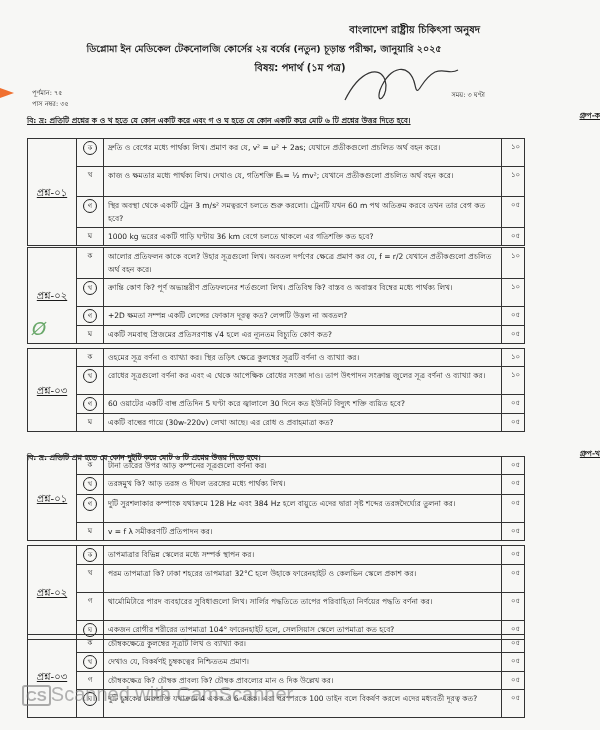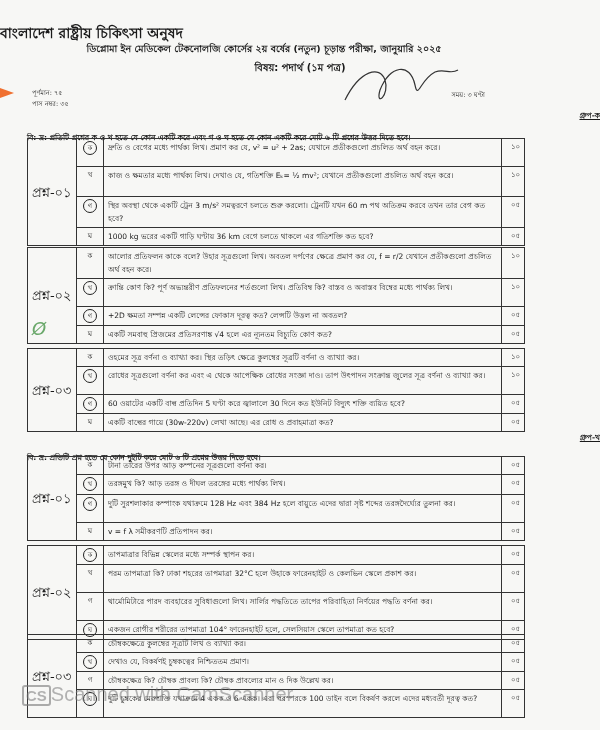--- a/index.html
+++ b/index.html
@@ -4,33 +4,33 @@
 <style>
   html, body { margin:0; padding:0; }
   body {
     width:600px; height:730px; overflow:hidden;
     background:#f7f7f5;
     font-family:"DejaVu Sans", sans-serif;
     color:#1a1a1a;
     position:relative;
   }
   .page { position:absolute; left:0; top:0; width:600px; height:730px; }
-  .title1 { position:absolute; top:22px; left:0; width:480px; text-align:left; font-size:14px; font-weight:bold; }
+  .title1 { position:absolute; top:22px; left:0; width:480px; text-align:right; font-size:10px; font-weight:bold; }
   .title2 { position:absolute; top:42px; left:0; width:528px; text-align:center; font-size:9.5px; font-weight:bold; }
   .title3 { position:absolute; top:60px; left:0; width:600px; text-align:center; font-size:10px; font-weight:bold; }
   .meta-left { position:absolute; left:32px; top:88px; font-size:6.5px; line-height:11px; }
   .meta-right { position:absolute; right:115px; top:90px; font-size:6.5px; }
   .arrow-mark { position:absolute; left:0; top:88px; width:0; height:0;
     border-top:5px solid transparent; border-bottom:5px solid transparent; border-left:14px solid #f07030; }
   .signature { position:absolute; left:340px; top:60px; width:140px; height:50px; }
   .group-title { position:absolute; left:0; width:600px; text-align:right; font-size:7.5px; text-decoration:underline; font-weight:bold; }
   .instruction { position:absolute; left:27px; font-size:7.5px; font-weight:bold; }
   table.q { position:absolute; left:27px; width:498px; border-collapse:collapse; font-size:7.5px; }
   table.q td { border:1px solid #333; padding:2px 4px; vertical-align:top; line-height:13px; }
-  td.qlabel { width:40px; text-align:left; vertical-align:middle !important; font-size:13px; }
+  td.qlabel { width:40px; text-align:center; vertical-align:middle !important; font-size:10px;text-decoration:underline; }
   td.sub { width:18px; text-align:center; font-size:7px; }
   td.marks { width:14px; text-align:right; font-size:7px; }
   .circled { display:inline-block; border:1.5px solid #222; border-radius:50%; width:12px; height:12px; line-height:12px; font-size:6.5px; }
   .watermark { position:absolute; left:22px; top:683px; font-size:20px; color:rgba(120,120,120,0.55); font-family:"Liberation Sans", sans-serif; }
   .cs-box { display:inline-block; border:2px solid rgba(120,120,120,0.6); border-radius:3px; padding:0 2px; font-size:15px; font-weight:bold; }
   .green-mark { position:absolute; left:32px; top:318px; font-size:18px; color:#6aa86a; font-style:italic; }
 </style>
 </head>
 <body>
 
@@ -45,21 +45,21 @@
     <path d="M5 40 C 20 10, 40 5, 45 20 C 50 35, 35 48, 40 30 C 50 5, 70 2, 75 25 C 78 40, 80 20, 95 12 C 105 8, 110 15, 118 10" stroke="#333" stroke-width="1.2" fill="none"></path>
   </svg>
 
   <div class="meta-left">
     <div>পূর্ণমান: ৭৫</div>
     <div>পাস নম্বর: ৩৫</div>
   </div>
   <div class="meta-right">সময়: ৩ ঘণ্টা</div>
 
   <div class="group-title" style="top:110px;">গ্রুপ-ক</div>
-  <div class="instruction" style="top:132px;">বি: দ্র: প্রতিটি প্রশ্নের ক ও খ হতে যে কোন একটি করে এবং গ ও ঘ হতে যে কোন একটি করে মোট ৬ টি প্রশ্নের উত্তর দিতে হবে।</div>
+  <div class="instruction" style="top:115px;text-decoration:underline;">বি: দ্র: প্রতিটি প্রশ্নের ক ও খ হতে যে কোন একটি করে এবং গ ও ঘ হতে যে কোন একটি করে মোট ৬ টি প্রশ্নের উত্তর দিতে হবে।</div>
 
   <table class="q" style="top:138px;">
     <tbody>
         <tr style="height:28px;">
           <td class="qlabel" rowspan="4">প্রশ্ন-০১</td>
       <td class="sub"><span class="circled">ক</span></td>
       <td>দ্রুতি ও বেগের মধ্যে পার্থক্য লিখ। প্রমাণ কর যে, v² = u² + 2as; যেখানে প্রতীকগুলো প্রচলিত অর্থ বহন করে।</td>
       <td class="marks">১০</td>
         </tr>
     <tr style="height:30px;">
@@ -126,21 +126,21 @@
       <td class="marks">০৫</td>
         </tr>
     <tr>
           <td class="sub">ঘ</td>
       <td>একটি বাল্বের গায়ে (30w-220v) লেখা আছে। এর রোধ ও প্রবাহমাত্রা কত?</td>
       <td class="marks">০৫</td>
         </tr>
   </tbody>
     </table>
 
-  <div class="group-title" style="top:432px;">গ্রুপ-খ</div>
+  <div class="group-title" style="top:448px;">গ্রুপ-খ</div>
   <div class="instruction" style="top:452px;">বি: দ্র: প্রতিটি প্রশ্ন হতে যে কোন দুইটি করে মোট ৬ টি প্রশ্নের উত্তর দিতে হবে।</div>
 
   <table class="q" style="top:456px;">
     <tbody>
         <tr>
           <td class="qlabel" rowspan="4">প্রশ্ন-০১</td>
       <td class="sub">ক</td>
       <td>টানা তারের উপর আড় কম্পনের সূত্রগুলো বর্ণনা কর।</td>
       <td class="marks">০৫</td>
         </tr>

